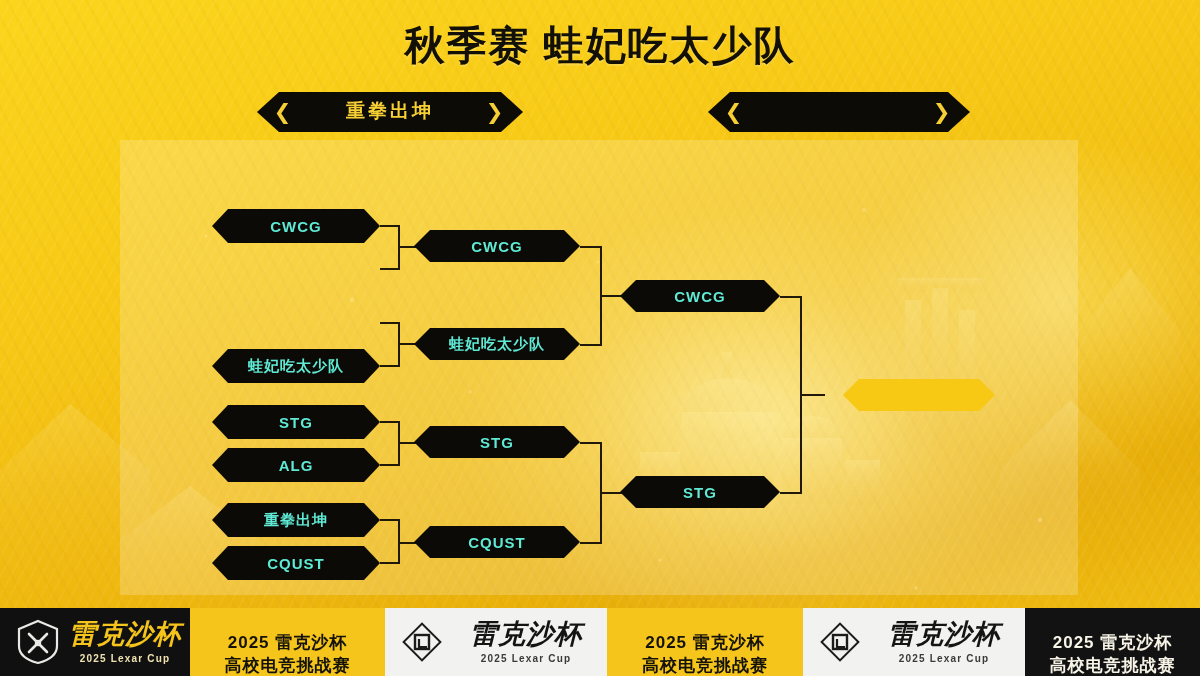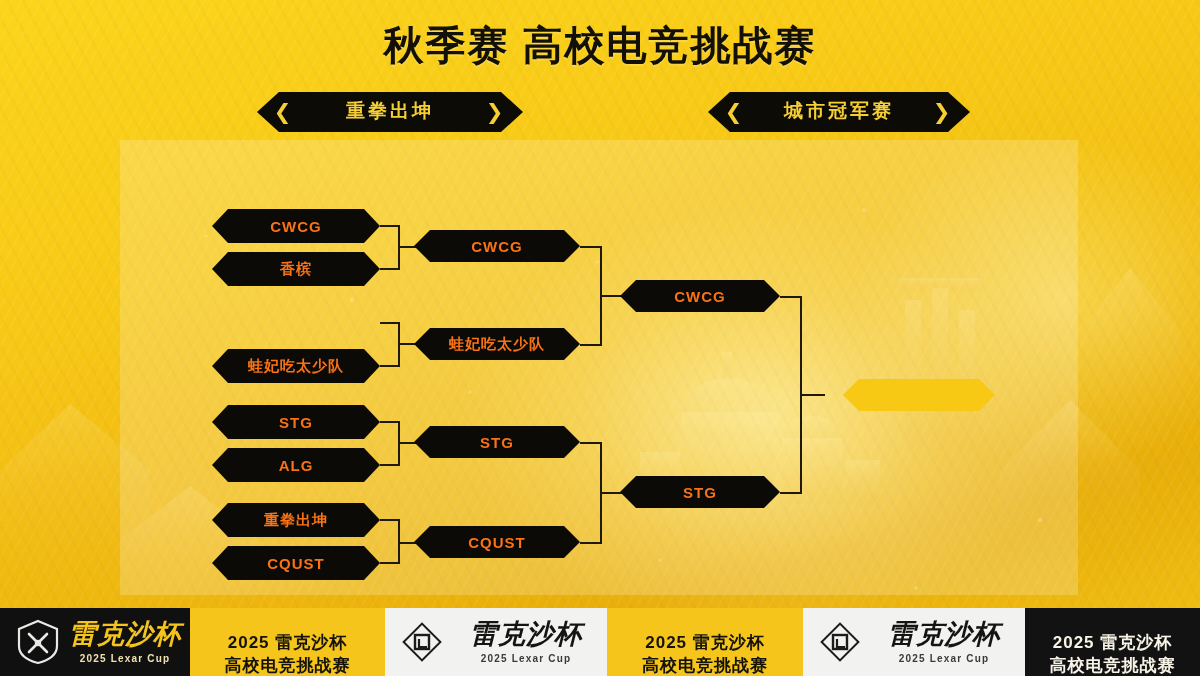--- a/index.html
+++ b/index.html
@@ -64,21 +64,21 @@
     position: absolute;
     left: 120px; top: 140px; width: 958px; height: 455px;
     background: rgba(255,255,255,0.20);
   }
 
   
   .node {
     position: absolute;
     display: flex; align-items: center; justify-content: center;
     background: #0c0a06;
-    color: #f97316;
+    color: #5eead4;
     clip-path: polygon(16px 0, calc(100% - 16px) 0, 100% 50%, calc(100% - 16px) 100%, 16px 100%, 0 50%);
     white-space: nowrap;
   }
   .node.r1 { width: 168px; height: 34px; font-size: 15px; }
   .node.r2 { width: 166px; height: 32px; font-size: 15px; }
   .node.r3 { width: 160px; height: 32px; font-size: 15px; }
   .node.cn { font-weight: bold; letter-spacing: 1px; }
 
   
   #node-champion {
@@ -179,37 +179,35 @@
       <circle cx="470" cy="392" r="1.8"></circle>
     <circle cx="598" cy="262" r="1.6"></circle>
       <circle cx="864" cy="210" r="2"></circle>
     <circle cx="1040" cy="520" r="2.2"></circle>
       <circle cx="206" cy="236" r="1.6"></circle>
     <circle cx="916" cy="588" r="1.8"></circle>
       <circle cx="660" cy="560" r="1.6"></circle>
   </g>
 </svg>
 
-<div id="title">秋季赛 高校电竞挑战赛</div>
+<div id="title">秋季赛 蛙妃吃太少队</div>
 
 <div class="banner" id="banner-online">
   <span class="chev left">❮</span>
   <span class="btext">重拳出坤</span>
   <span class="chev right">❯</span>
 </div>
 <div class="banner" id="banner-city">
   <span class="chev left">❮</span>
-  <span class="btext">城市冠军赛</span>
   <span class="chev right">❯</span>
 </div>
 
 <div id="panel">
 
   <div class="node r1 cn" style="left:92px;  top:69px;">CWCG</div>
-  <div class="node r1 cn" style="left:92px;  top:112px;">香槟</div>
   <div class="node r1 cn" style="left:92px;  top:209px;">蛙妃吃太少队</div>
   <div class="node r1 cn" style="left:92px;  top:265px;">STG</div>
   <div class="node r1 cn" style="left:92px;  top:363px;">重拳出坤</div>
   <div class="node r1 cn" style="left:92px;  top:308px;">ALG</div>
   <div class="node r1 cn" style="left:92px;  top:406px;">CQUST</div>
 
   <div class="conn h" style="left:260px; top:85px;  width:20px;"></div>
   <div class="conn h" style="left:260px; top:128px; width:20px;"></div>
   <div class="conn v" style="left:278px; top:85px;  height:45px;"></div>
   <div class="conn h" style="left:278px; top:106px; width:18px;"></div>

